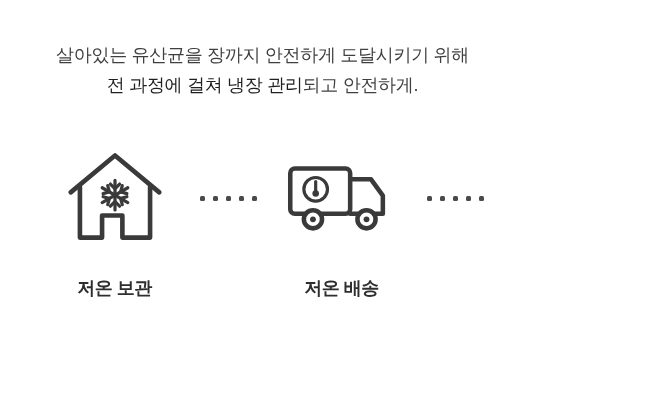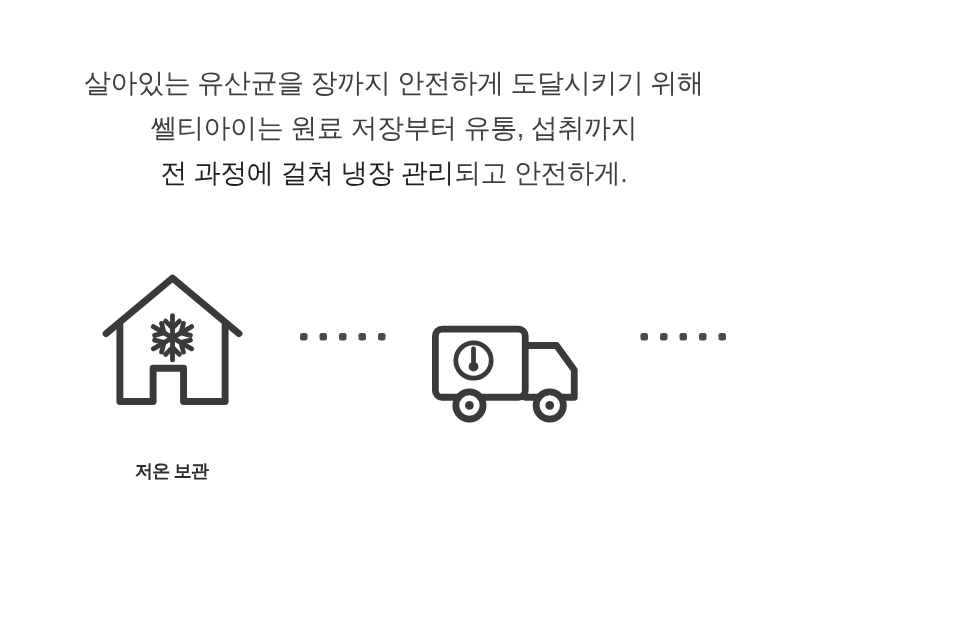--- a/index.html
+++ b/index.html
@@ -42,21 +42,21 @@
     align-items:center;
   }
   .icon-wrap{
     height:106px;
     display:flex;
     align-items:center;
     justify-content:center;
   }
   .step-label{
     margin-top:26px;
-    font-size:12px;
+    font-size:18px;
     font-weight:700;
     color:#2e2e2e;
     letter-spacing:-0.5px;
     text-align:center;
     white-space:nowrap;
   }
   .connector{
     display:flex;
     align-items:center;
     gap:8px;
@@ -70,21 +70,20 @@
   }
   svg{display:block;}
 </style>
 </head>
 <body>
 
 <div class="page">
 
   <div class="intro">
     <div>살아있는 유산균을 장까지 안전하게 도달시키기 위해</div>
-    <div>쎌티아이는 원료 저장부터 유통, 섭취까지</div>
     <div><span class="bold">전 과정에 걸쳐 냉장 관리</span><span>되고 안전하게.</span></div>
   </div>
 
   <div class="steps">
 
     <div class="step">
       <div class="icon-wrap">
         <svg width="102" height="96" viewBox="0 0 110 104" aria-hidden="true">
           <g fill="none" stroke="var(--icon)" stroke-width="5" stroke-linejoin="round" stroke-linecap="round">
             <path d="M7 47 L55 7 L103 47"></path>
@@ -127,20 +126,21 @@
             <circle cx="33" cy="76" r="3.2"></circle>
             <circle cx="92" cy="76" r="3.2"></circle>
           </g>
           <g fill="none" stroke="var(--icon)" stroke-width="3.5" stroke-linecap="round">
             <circle cx="36" cy="43" r="13"></circle>
             <line x1="36" y1="34.5" x2="36" y2="44"></line>
           </g>
           <circle cx="36" cy="47.5" r="3.6" fill="var(--icon)"></circle>
         </svg>
       </div>
+      <div class="step-label">저온 배송</div>
     </div>
 
     <div class="connector">
       <span class="dot"></span>
       <span class="dot"></span>
       <span class="dot"></span>
       <span class="dot"></span>
       <span class="dot"></span>
     </div>
 

